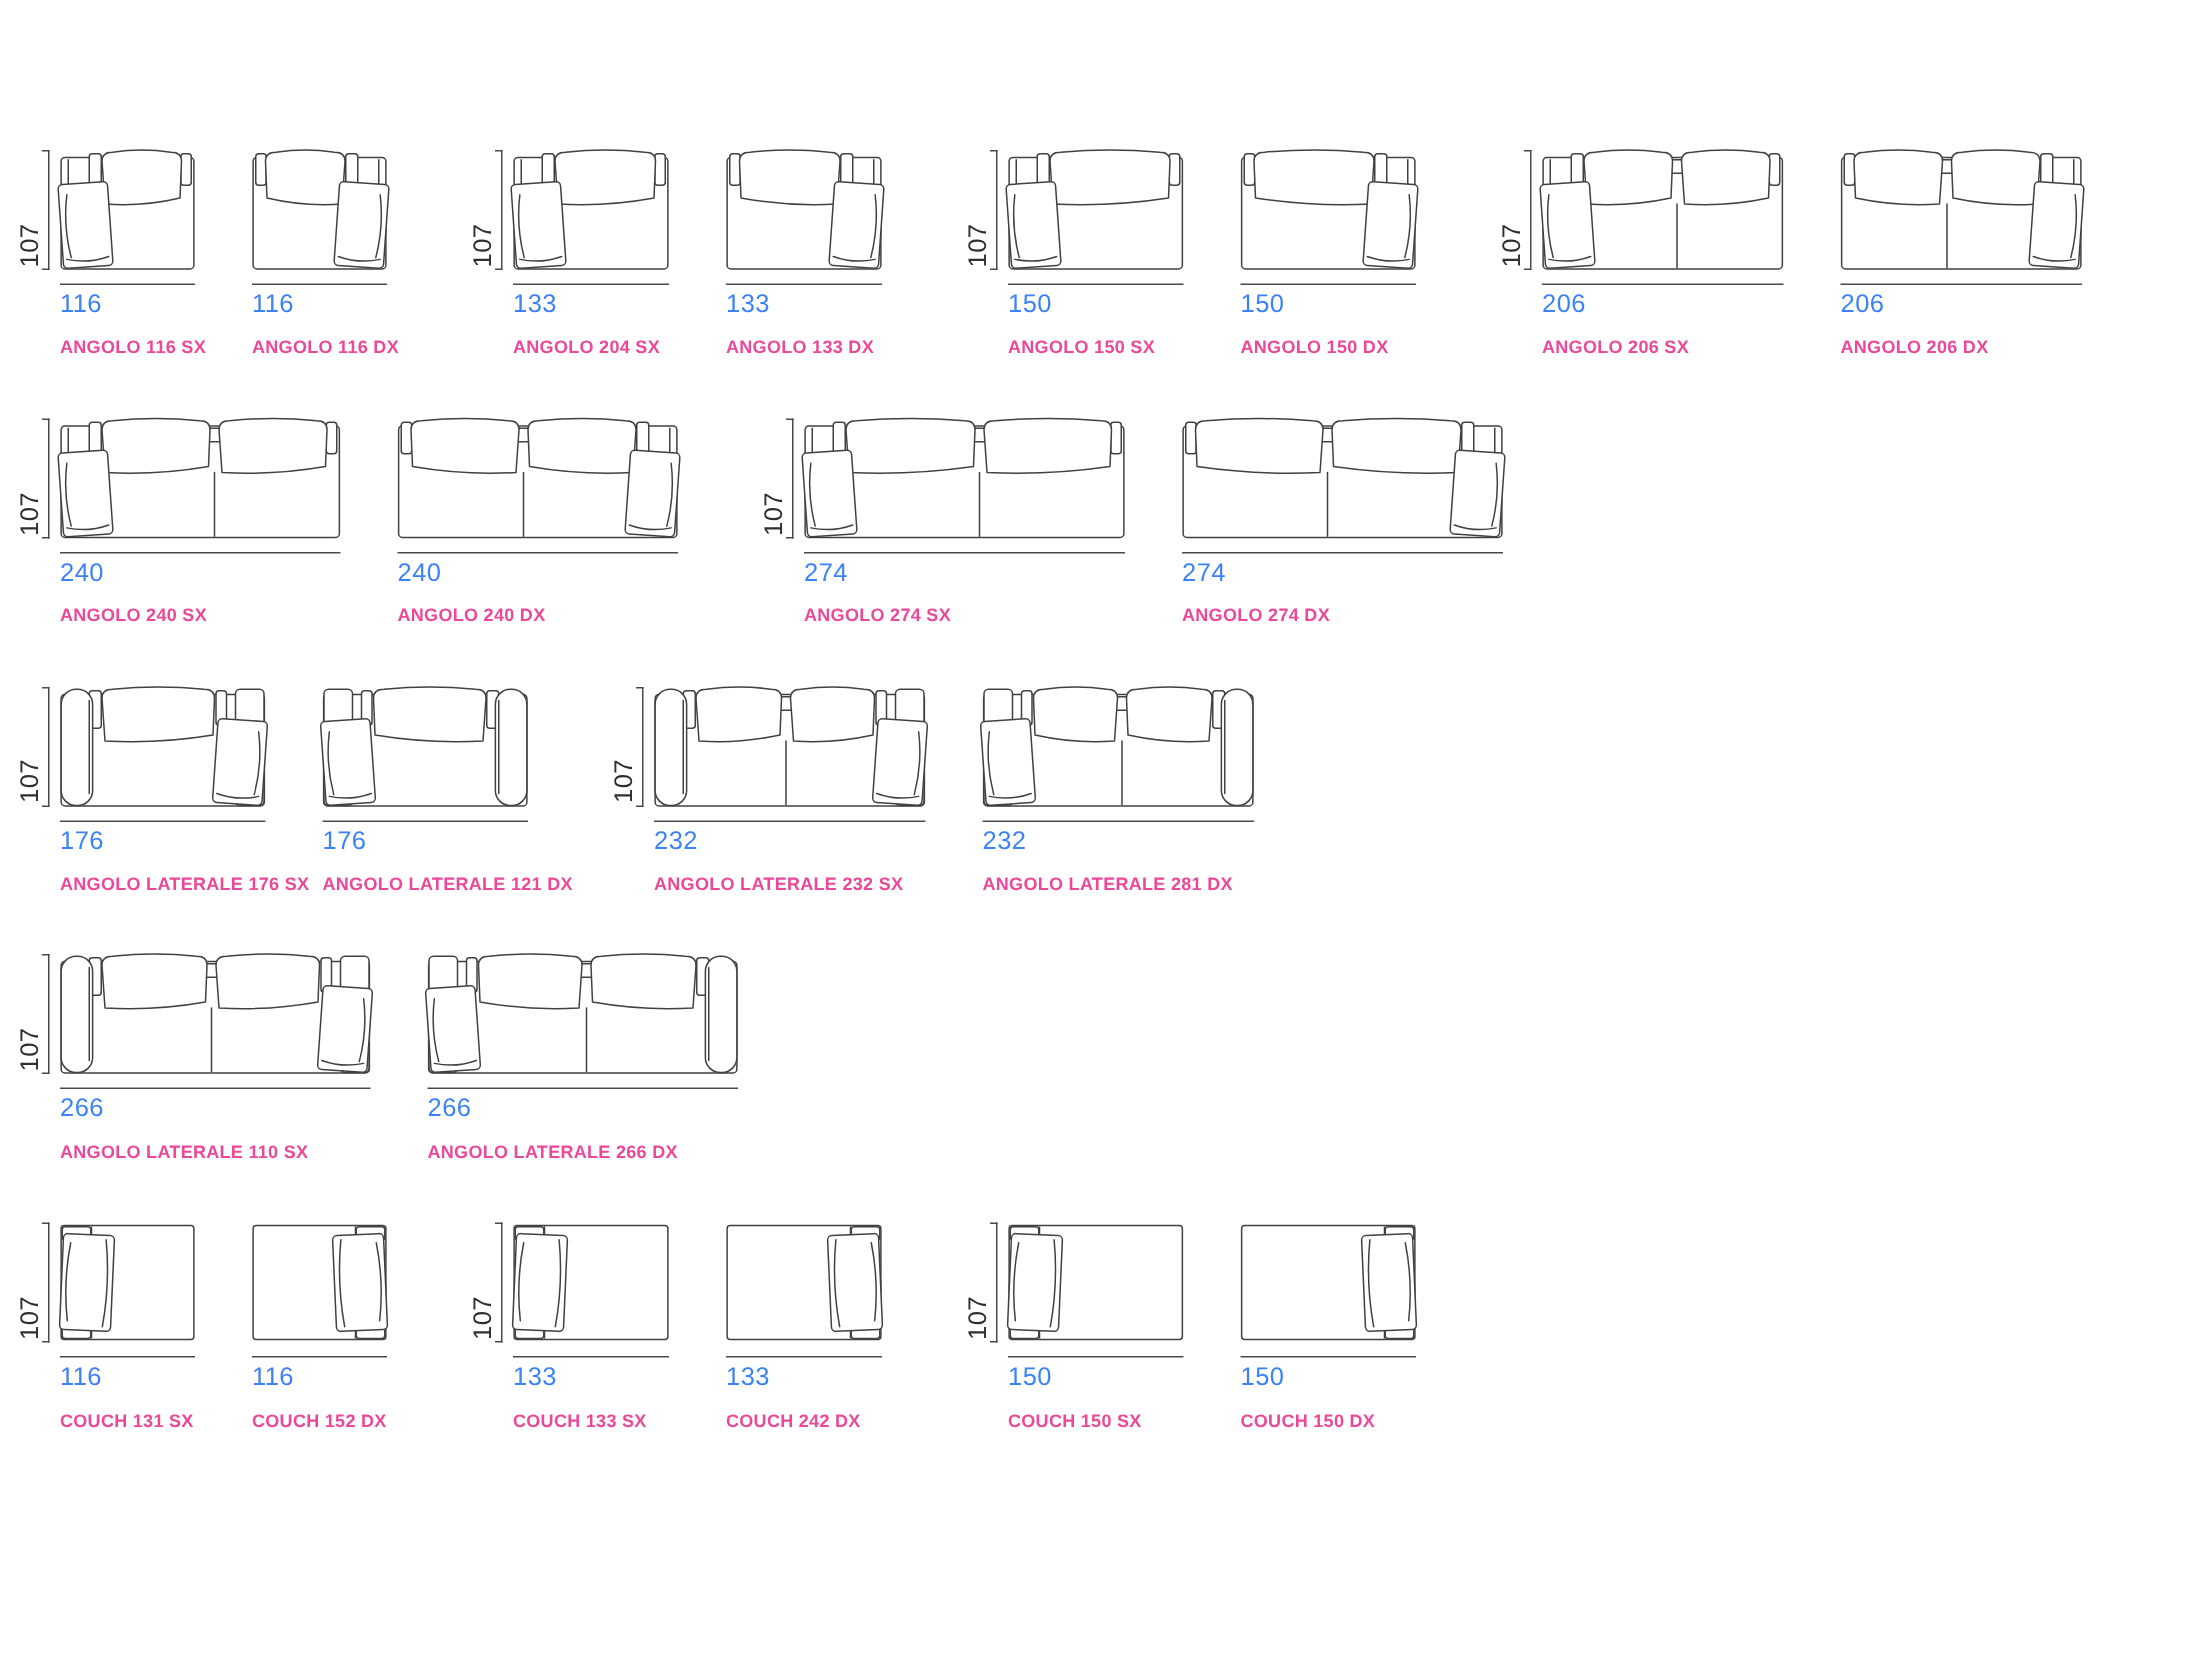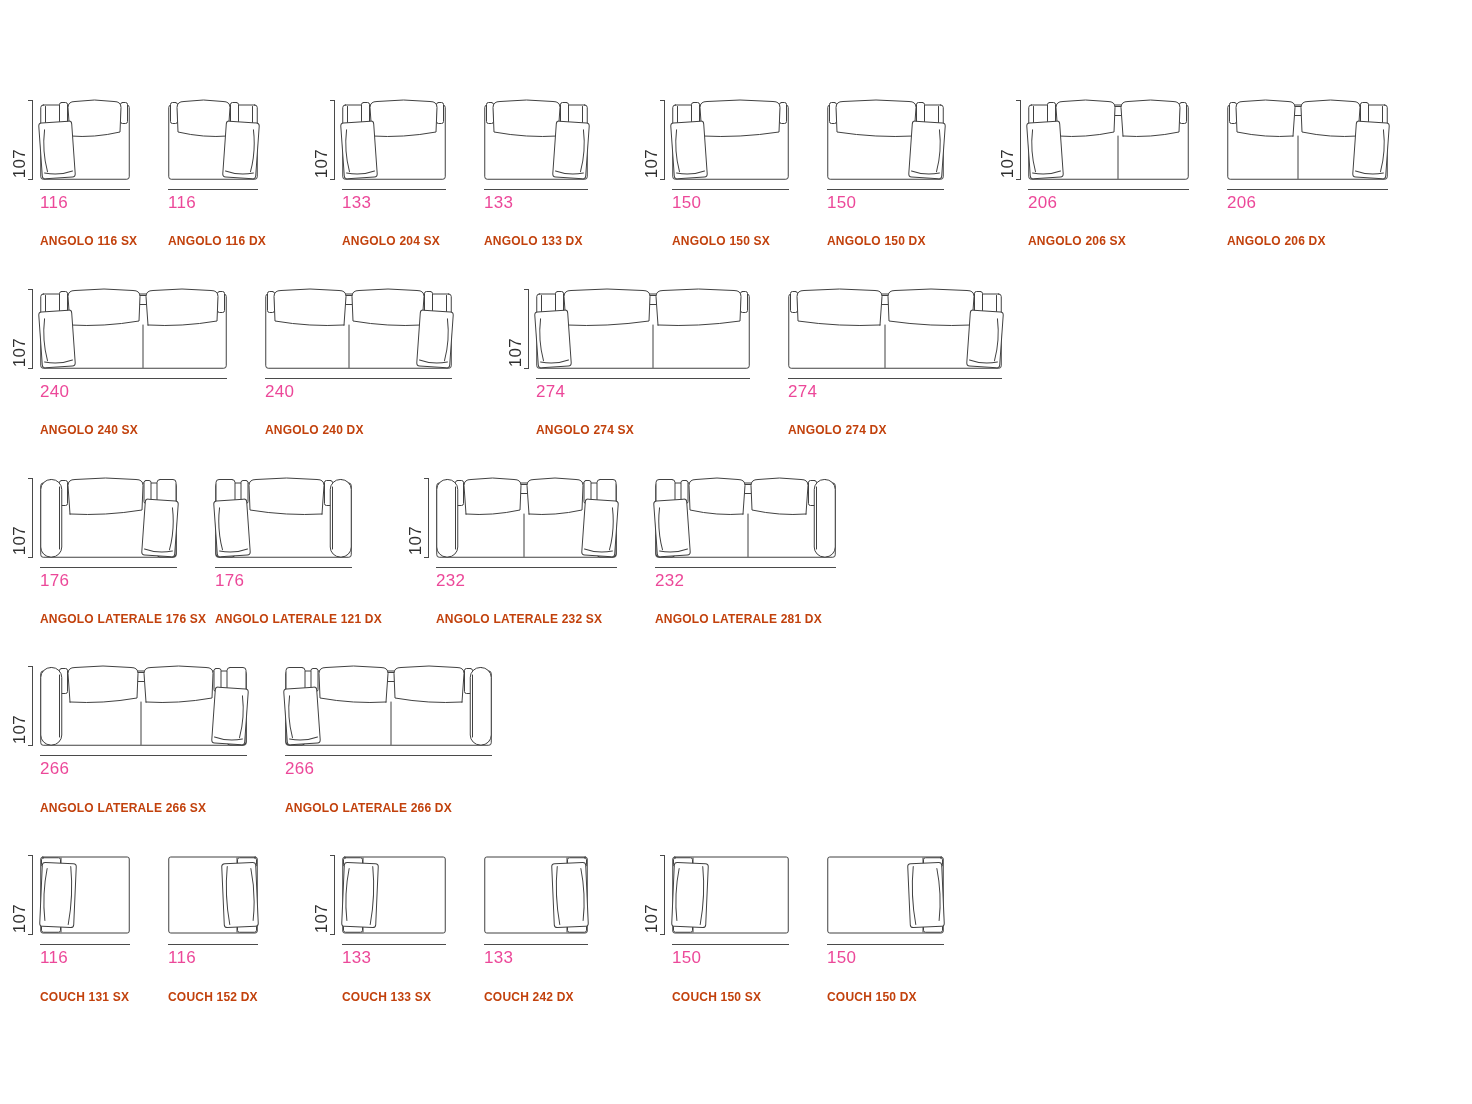--- a/index.html
+++ b/index.html
@@ -18,24 +18,24 @@
   .dimv-line::before{top:0;}
   .dimv-line::after{bottom:0;}
   .dimv-label{
     position:absolute;left:-3px;bottom:2px;
     writing-mode:vertical-rl;transform:rotate(180deg);
     font-size:17px;color:#2e2e2e;letter-spacing:.3px;line-height:1;
   }
   
   .dimh{margin-top:9px;}
   .dimh-line{height:1px;background:#4a4a4a;width:100%;}
-  .dimh-label{display:block;font-size:17px;color:#ec4899;letter-spacing:.3px;margin-top:3px;line-height:1.2;}
+  .dimh-label{display:block;font-size:17px;color:#3b82f6;letter-spacing:.3px;margin-top:3px;line-height:1.2;}
   
   .module-label{
-    margin-top:21px;font-size:12px;font-weight:bold;color:#c2410c;
+    margin-top:11px;font-size:12px;font-weight:bold;color:#ec4899;
     letter-spacing:.2px;white-space:nowrap;line-height:1.2;
   }
   
   .drawing{display:block;overflow:visible;}
   .drawing rect,.drawing path,.drawing line{stroke:#414141;stroke-width:1;fill:none;stroke-linejoin:round;stroke-linecap:round;}
   .drawing .f{fill:#ffffff;}
 </style>
 </head>
 <body>
 
@@ -483,21 +483,21 @@
             <g transform="rotate(4 190 50)">
               <rect x="173.5" y="22" width="33" height="56" rx="3" class="f"></rect>
               <path d="M 201 29 Q 205 50 201 71"></path>
               <path d="M 176 72 Q 190 76 204 72"></path>
             </g>
           </svg>
           <div class="dimh">
             <div class="dimh-line"></div>
             <span class="dimh-label">266</span>
           </div>
-          <div class="module-label">ANGOLO LATERALE 266 SX</div>
+          <div class="module-label">ANGOLO LATERALE 110 SX</div>
         </div>
       </div>
       <div class="module" style="margin-left: 38px;">
         <div class="module-main" style="width:207px">
           <svg class="drawing" width="207" height="80" viewBox="0 0 207 80">
             <g transform="translate(207,0) scale(-1,1)">
               <rect x="0.75" y="5" width="205.5" height="74.25" rx="2.5" class="f"></rect>
               <line x1="101" y1="36" x2="101" y2="78.5"></line>
               <rect x="97" y="6.5" width="8" height="9" rx="1" class="f"></rect>
               <rect x="19.5" y="2.5" width="8" height="25" rx="2" class="f"></rect>

